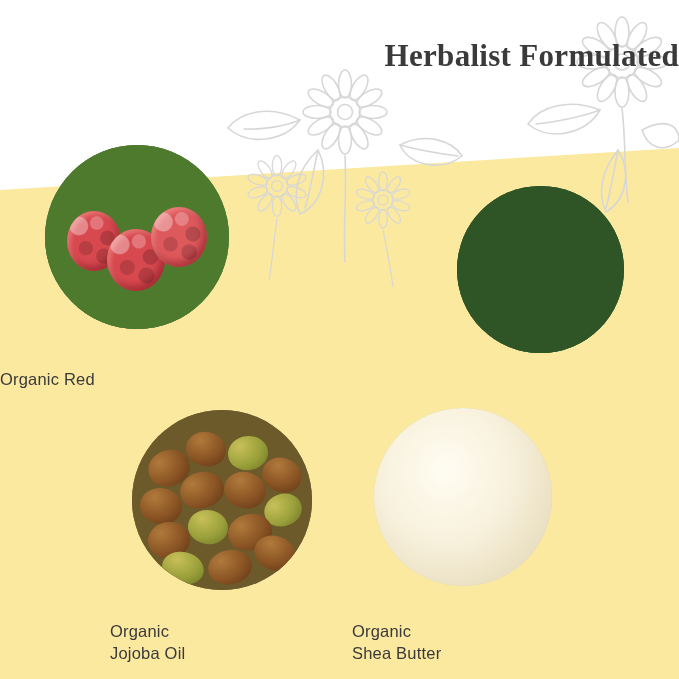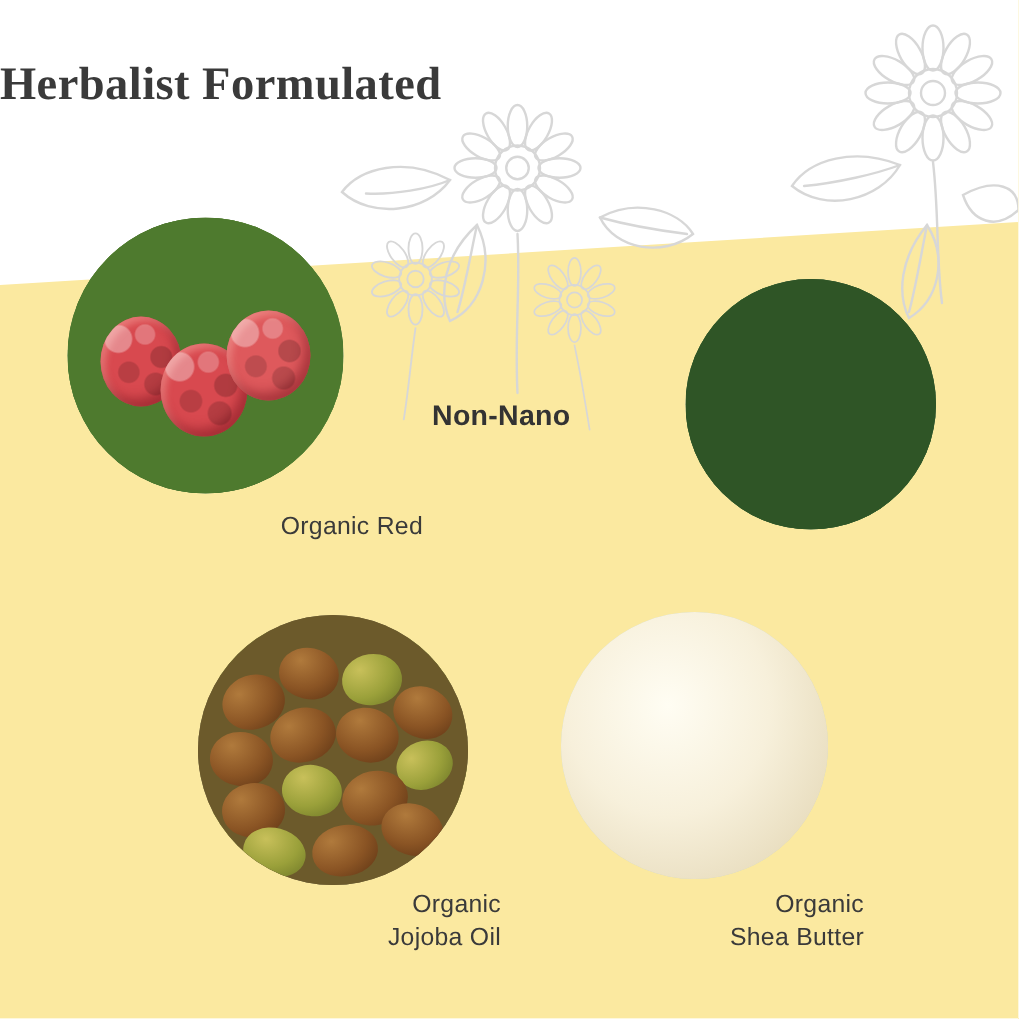--- a/index.html
+++ b/index.html
@@ -44,21 +44,21 @@
     width: 679px; height: 679px;
     pointer-events: none;
   }
 
   
   .title {
     position: absolute;
     left: 0;
     top: 38px;
     width: 679px;
-    text-align: left;
+    text-align: right;
     font-family: "Liberation Serif", serif;
     font-size: 31px;
     font-weight: 700;
     color: #3a3a3a;
     letter-spacing: 0.3px;
   }
 
   
   .circle {
     position: absolute;
@@ -67,25 +67,26 @@
     background: #cfd8c0;
   }
   .circle .photo {
     position: absolute;
     left: 0; top: 0;
     width: 100%; height: 100%;
   }
 
   .label {
     position: absolute;
-    text-align: right;
+    text-align: left;
     font-size: 16.5px;
     color: #3a3a3a;
     line-height: 1.35;
     letter-spacing: 0.2px;
+    margin-top: 28px;
   }
 
   
   .center-text {
     position: absolute;
     font-size: 19px;
     font-weight: 700;
     color: #333333;
     line-height: 1.45;
     letter-spacing: 0.2px;
@@ -330,21 +331,21 @@
           </g>
           <circle r="14" fill="#c8591a"></circle>
           <circle r="9" fill="#8c3b12"></circle>
           <circle r="4" fill="#e8a42a"></circle>
         </g>
       </svg>
     </div>
   </div>
 
   <div class="center-text" style="left:288px; top:264px; width:160px;">
-    <span>Non-Nano</span><br>
+    <br>
   </div>
 
   <div class="circle" style="left:132px; top:410px; width:180px; height:180px;">
     <div class="photo">
       <div class="joj-bg"></div>
       <svg width="180" height="180" viewBox="0 0 180 180" xmlns="http://www.w3.org/2000/svg">
         <rect width="180" height="180" fill="#7a6430"></rect>
         <g fill="#8d9a3c">
           <ellipse cx="24" cy="24" rx="26" ry="16" transform="rotate(-25 24 24)"></ellipse>
           <ellipse cx="156" cy="30" rx="24" ry="15" transform="rotate(20 156 30)"></ellipse>

